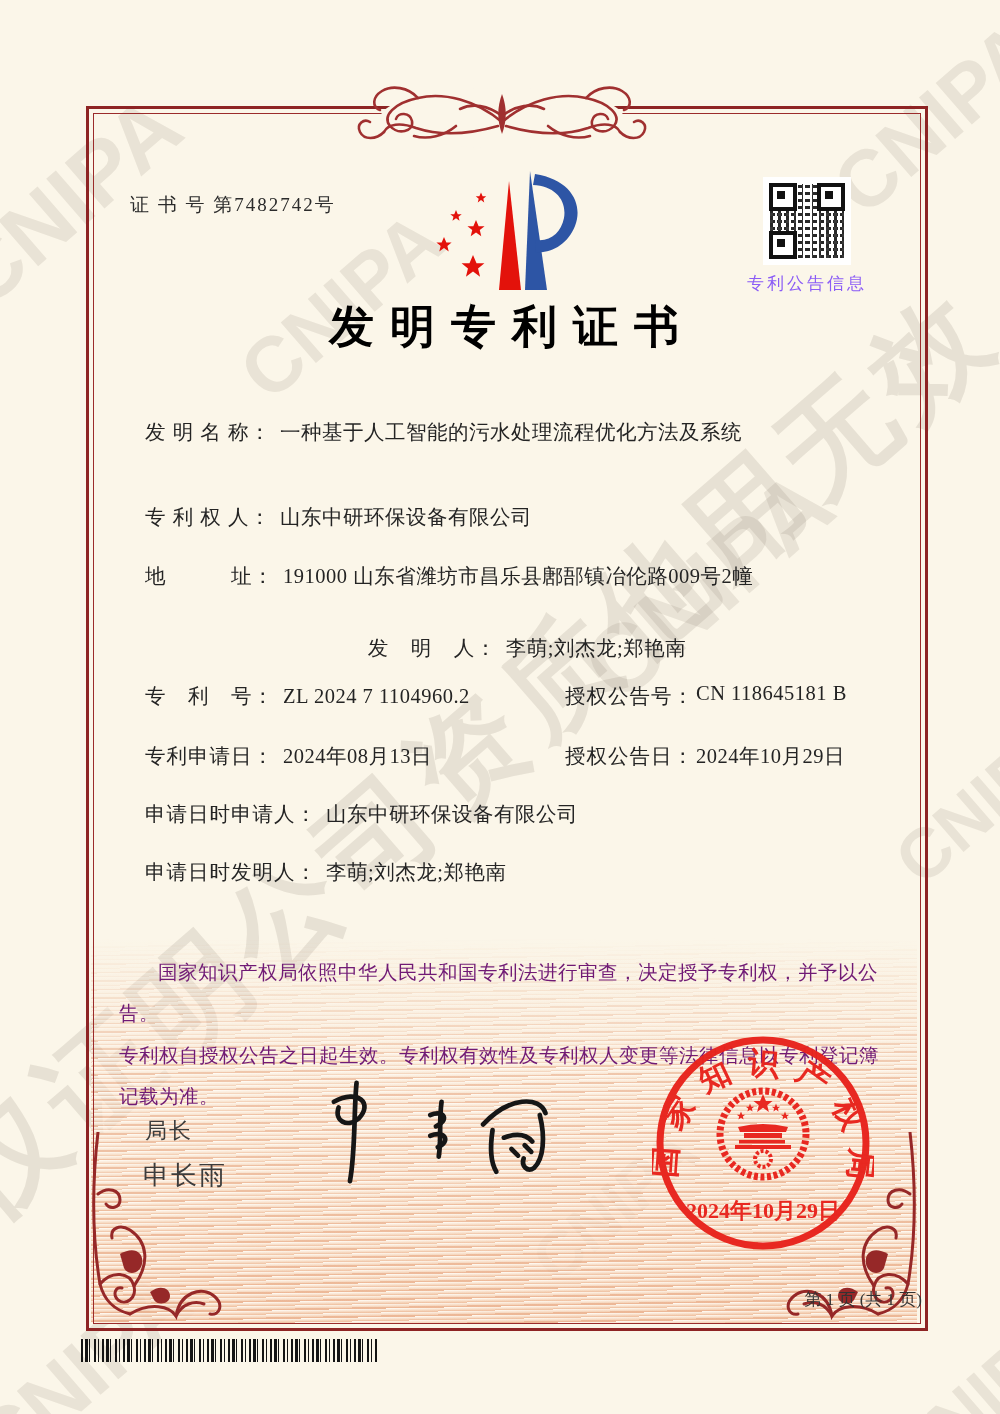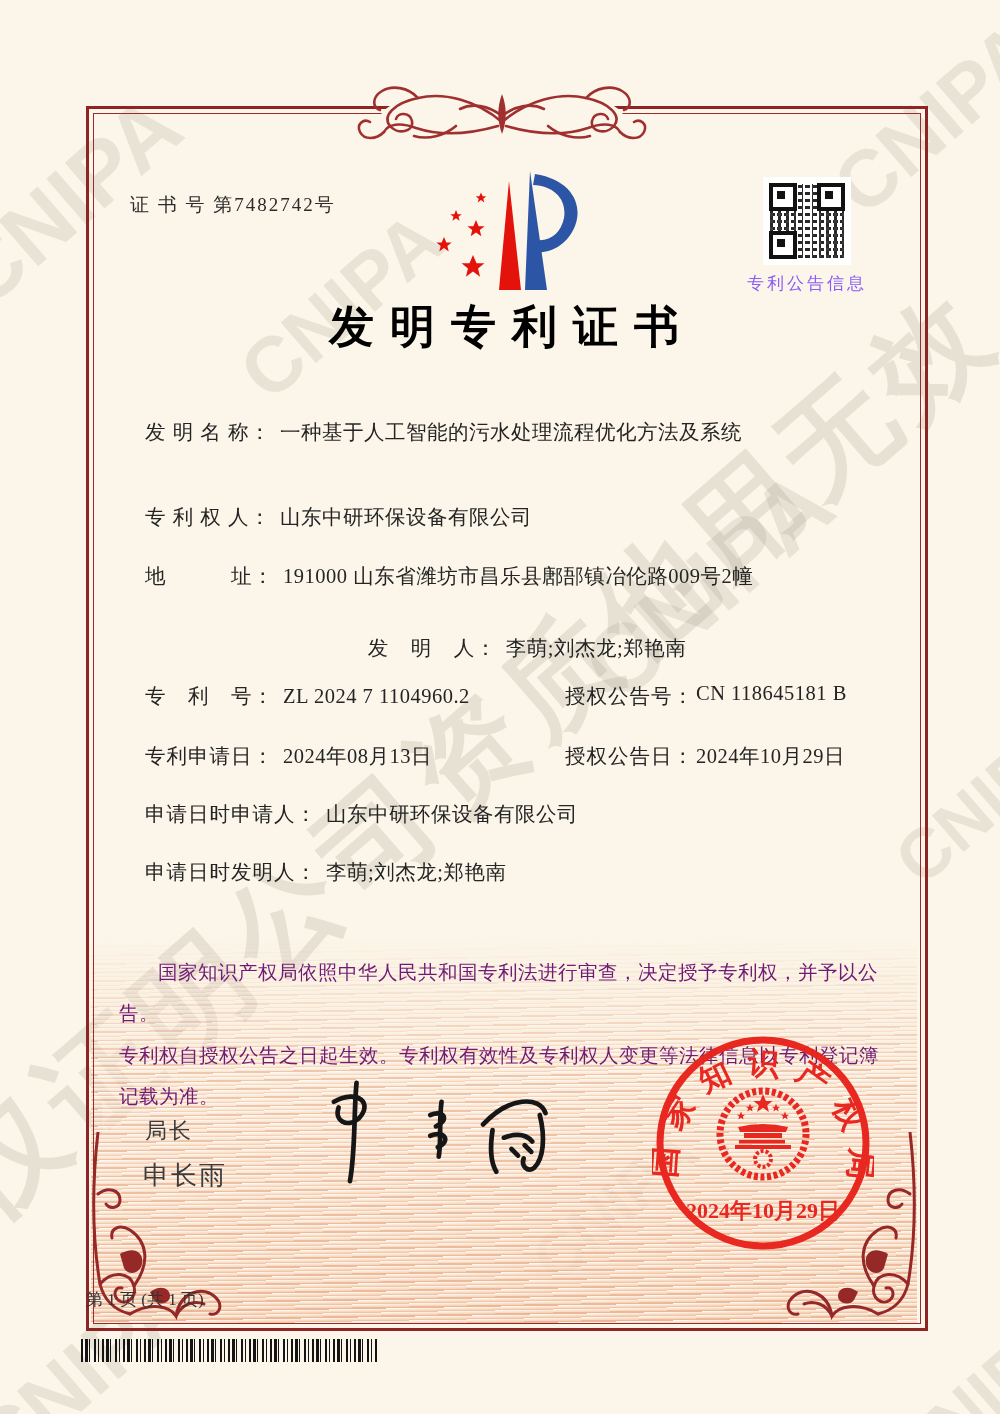--- a/index.html
+++ b/index.html
@@ -71,21 +71,21 @@
   .legal{position:absolute;left:119px;top:952px;width:766px;font-size:19.5px;
          color:#701a75;line-height:2.12;letter-spacing:0.5px;}
   .legal .l1{text-indent:2em;}
   
   .role{position:absolute;left:145px;top:1116px;font-size:22px;color:#3c3c3c;letter-spacing:2px;font-family:Liberation Mono, monospace;}
   .signer{position:absolute;left:143px;top:1158px;font-size:26px;color:#3c3c3c;letter-spacing:2px;}
   .signature{position:absolute;left:298px;top:1072px;width:255px;height:120px;}
   
   .seal{position:absolute;left:652px;top:1032px;width:222px;height:222px;opacity:.97;}
   
-  .footer{position:absolute;left:86px;top:1288px;width:836px;text-align:left;
+  .footer{position:absolute;left:86px;top:1288px;width:836px;text-align:right;
           font-size:17px;color:#333;}
   .barcode{position:absolute;left:81px;top:1339px;width:298px;height:23px;
       background:repeating-linear-gradient(90deg,
         #141414 0 2px,transparent 2px 4px,#141414 4px 7px,transparent 7px 8px,
         #141414 8px 9px,transparent 9px 13px,#141414 13px 15px,transparent 15px 17px,
         #141414 17px 18px,transparent 18px 21px);}
   
   .orn-top{position:absolute;left:348px;top:74px;width:308px;height:88px;}
   .corner-bl{position:absolute;left:90px;top:1132px;width:150px;height:188px;}
   .corner-br{position:absolute;left:768px;top:1132px;width:150px;height:188px;transform:scaleX(-1);}

